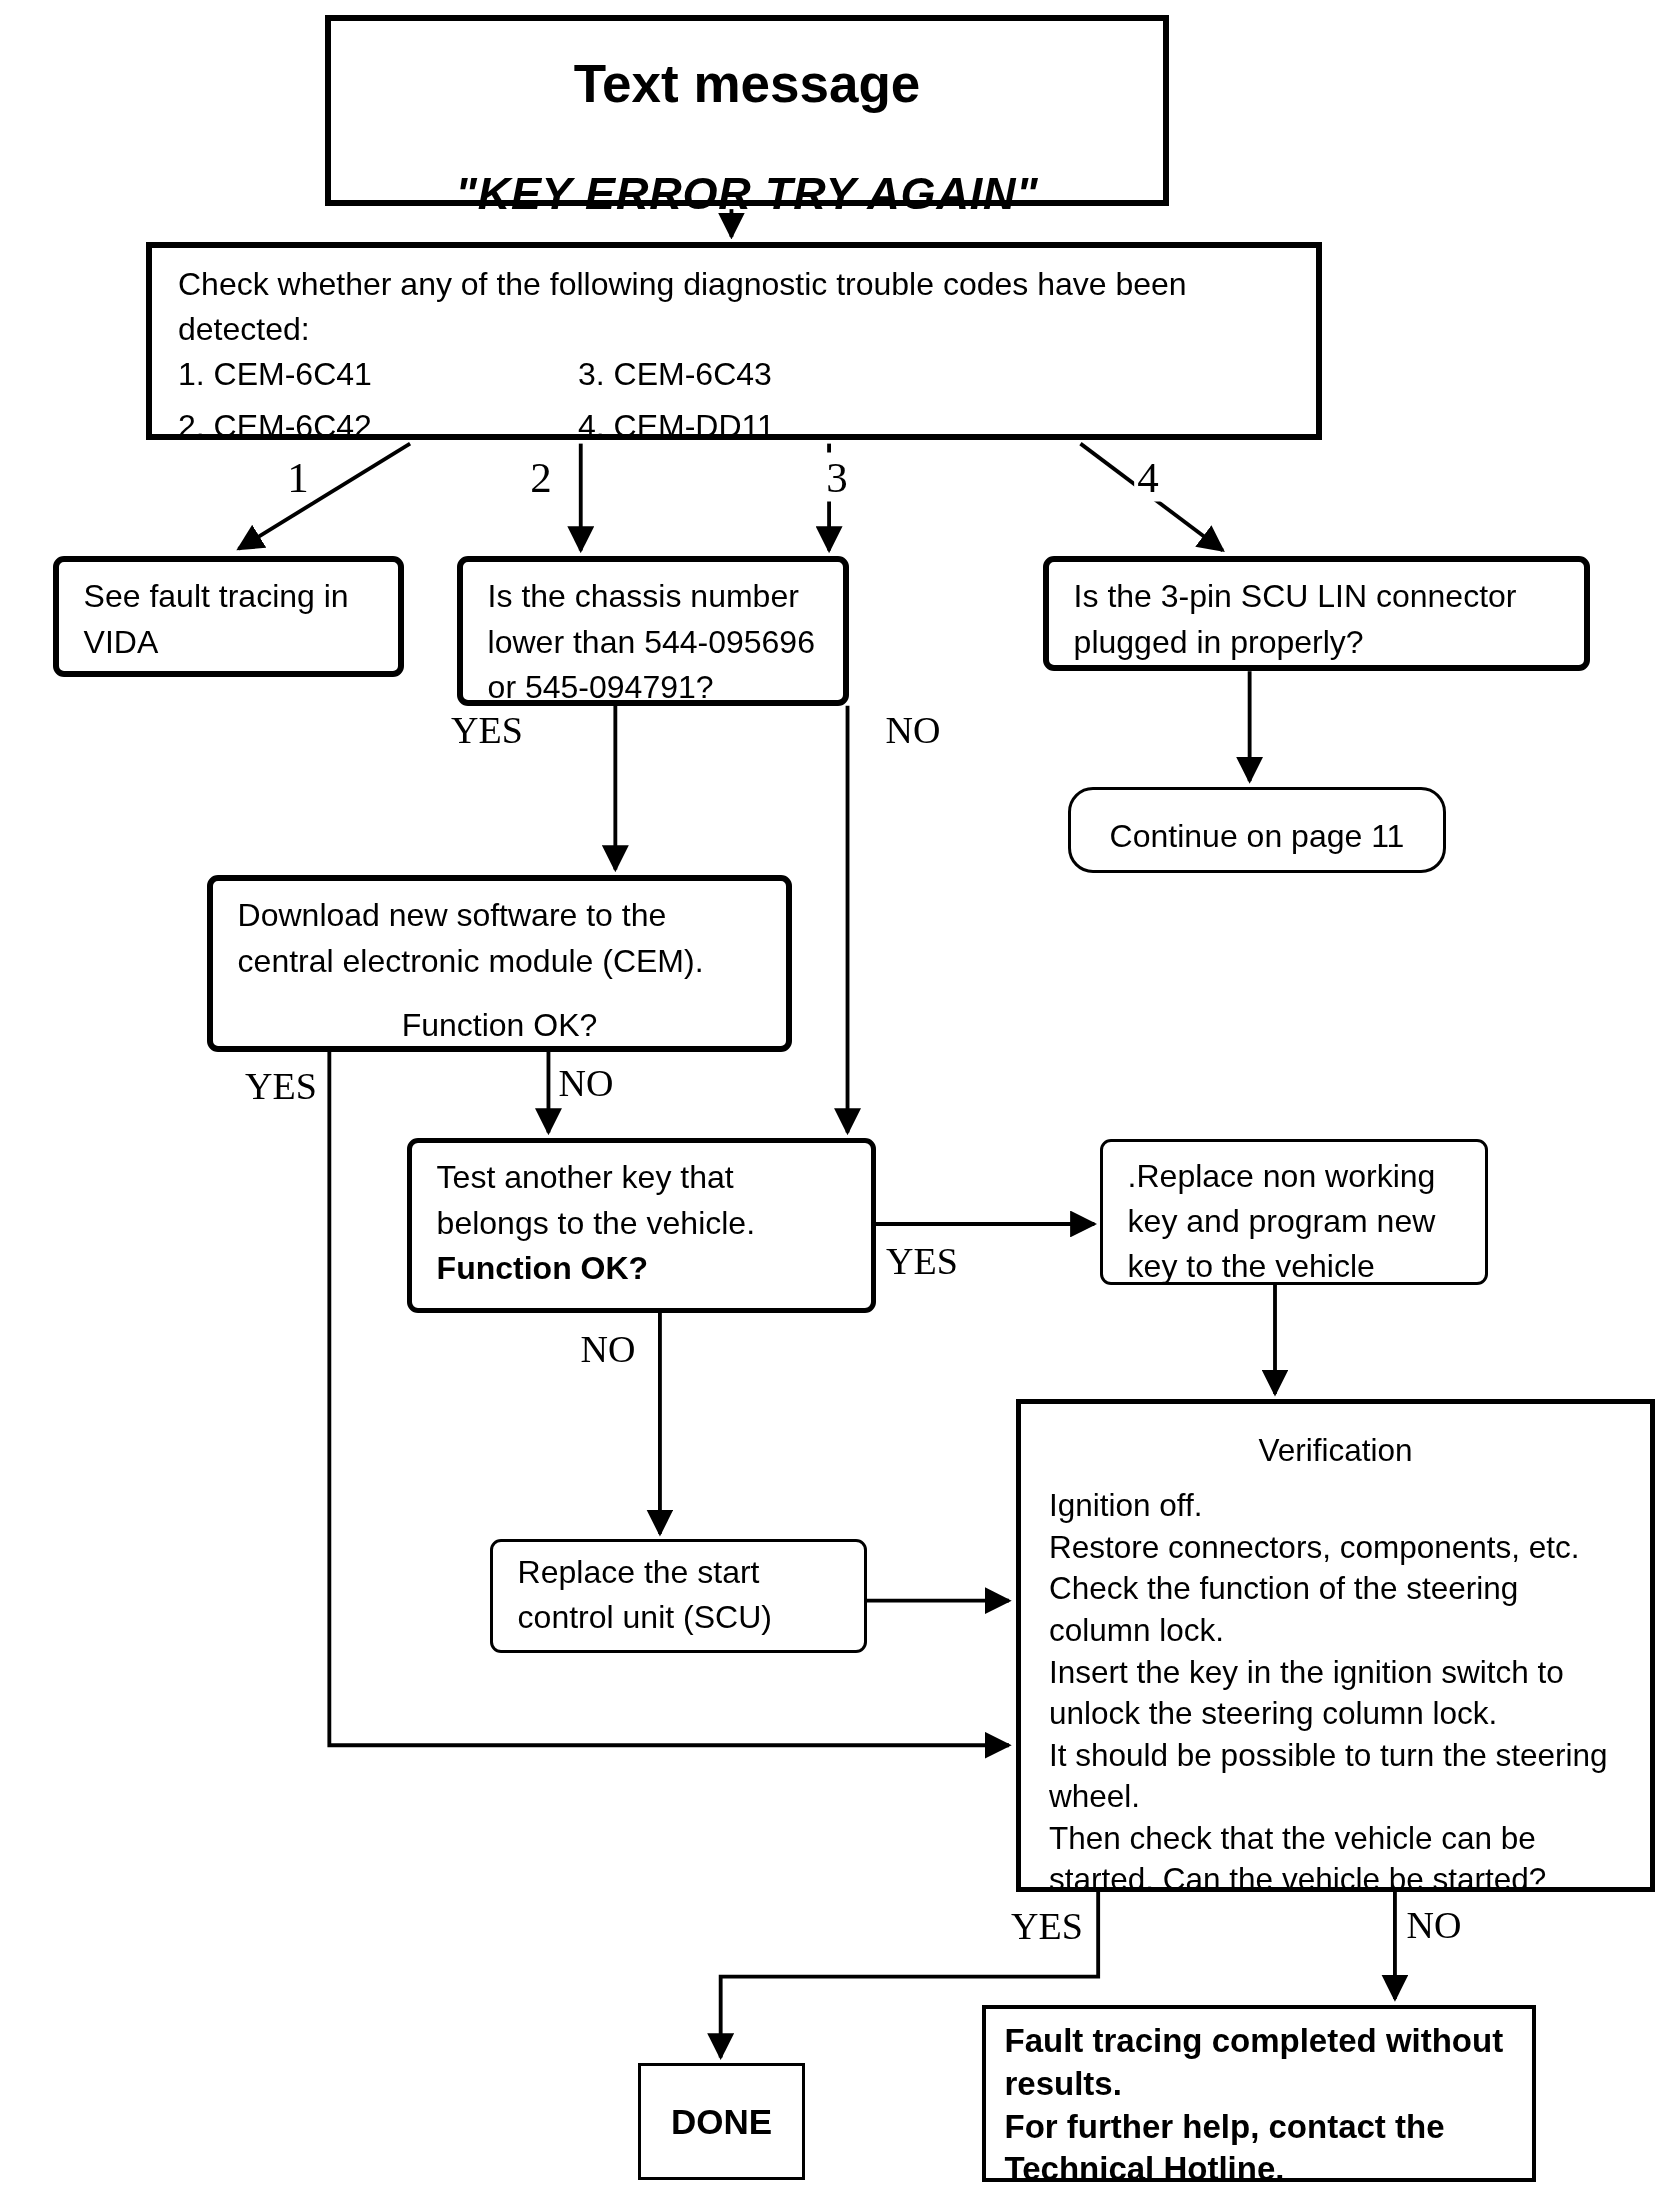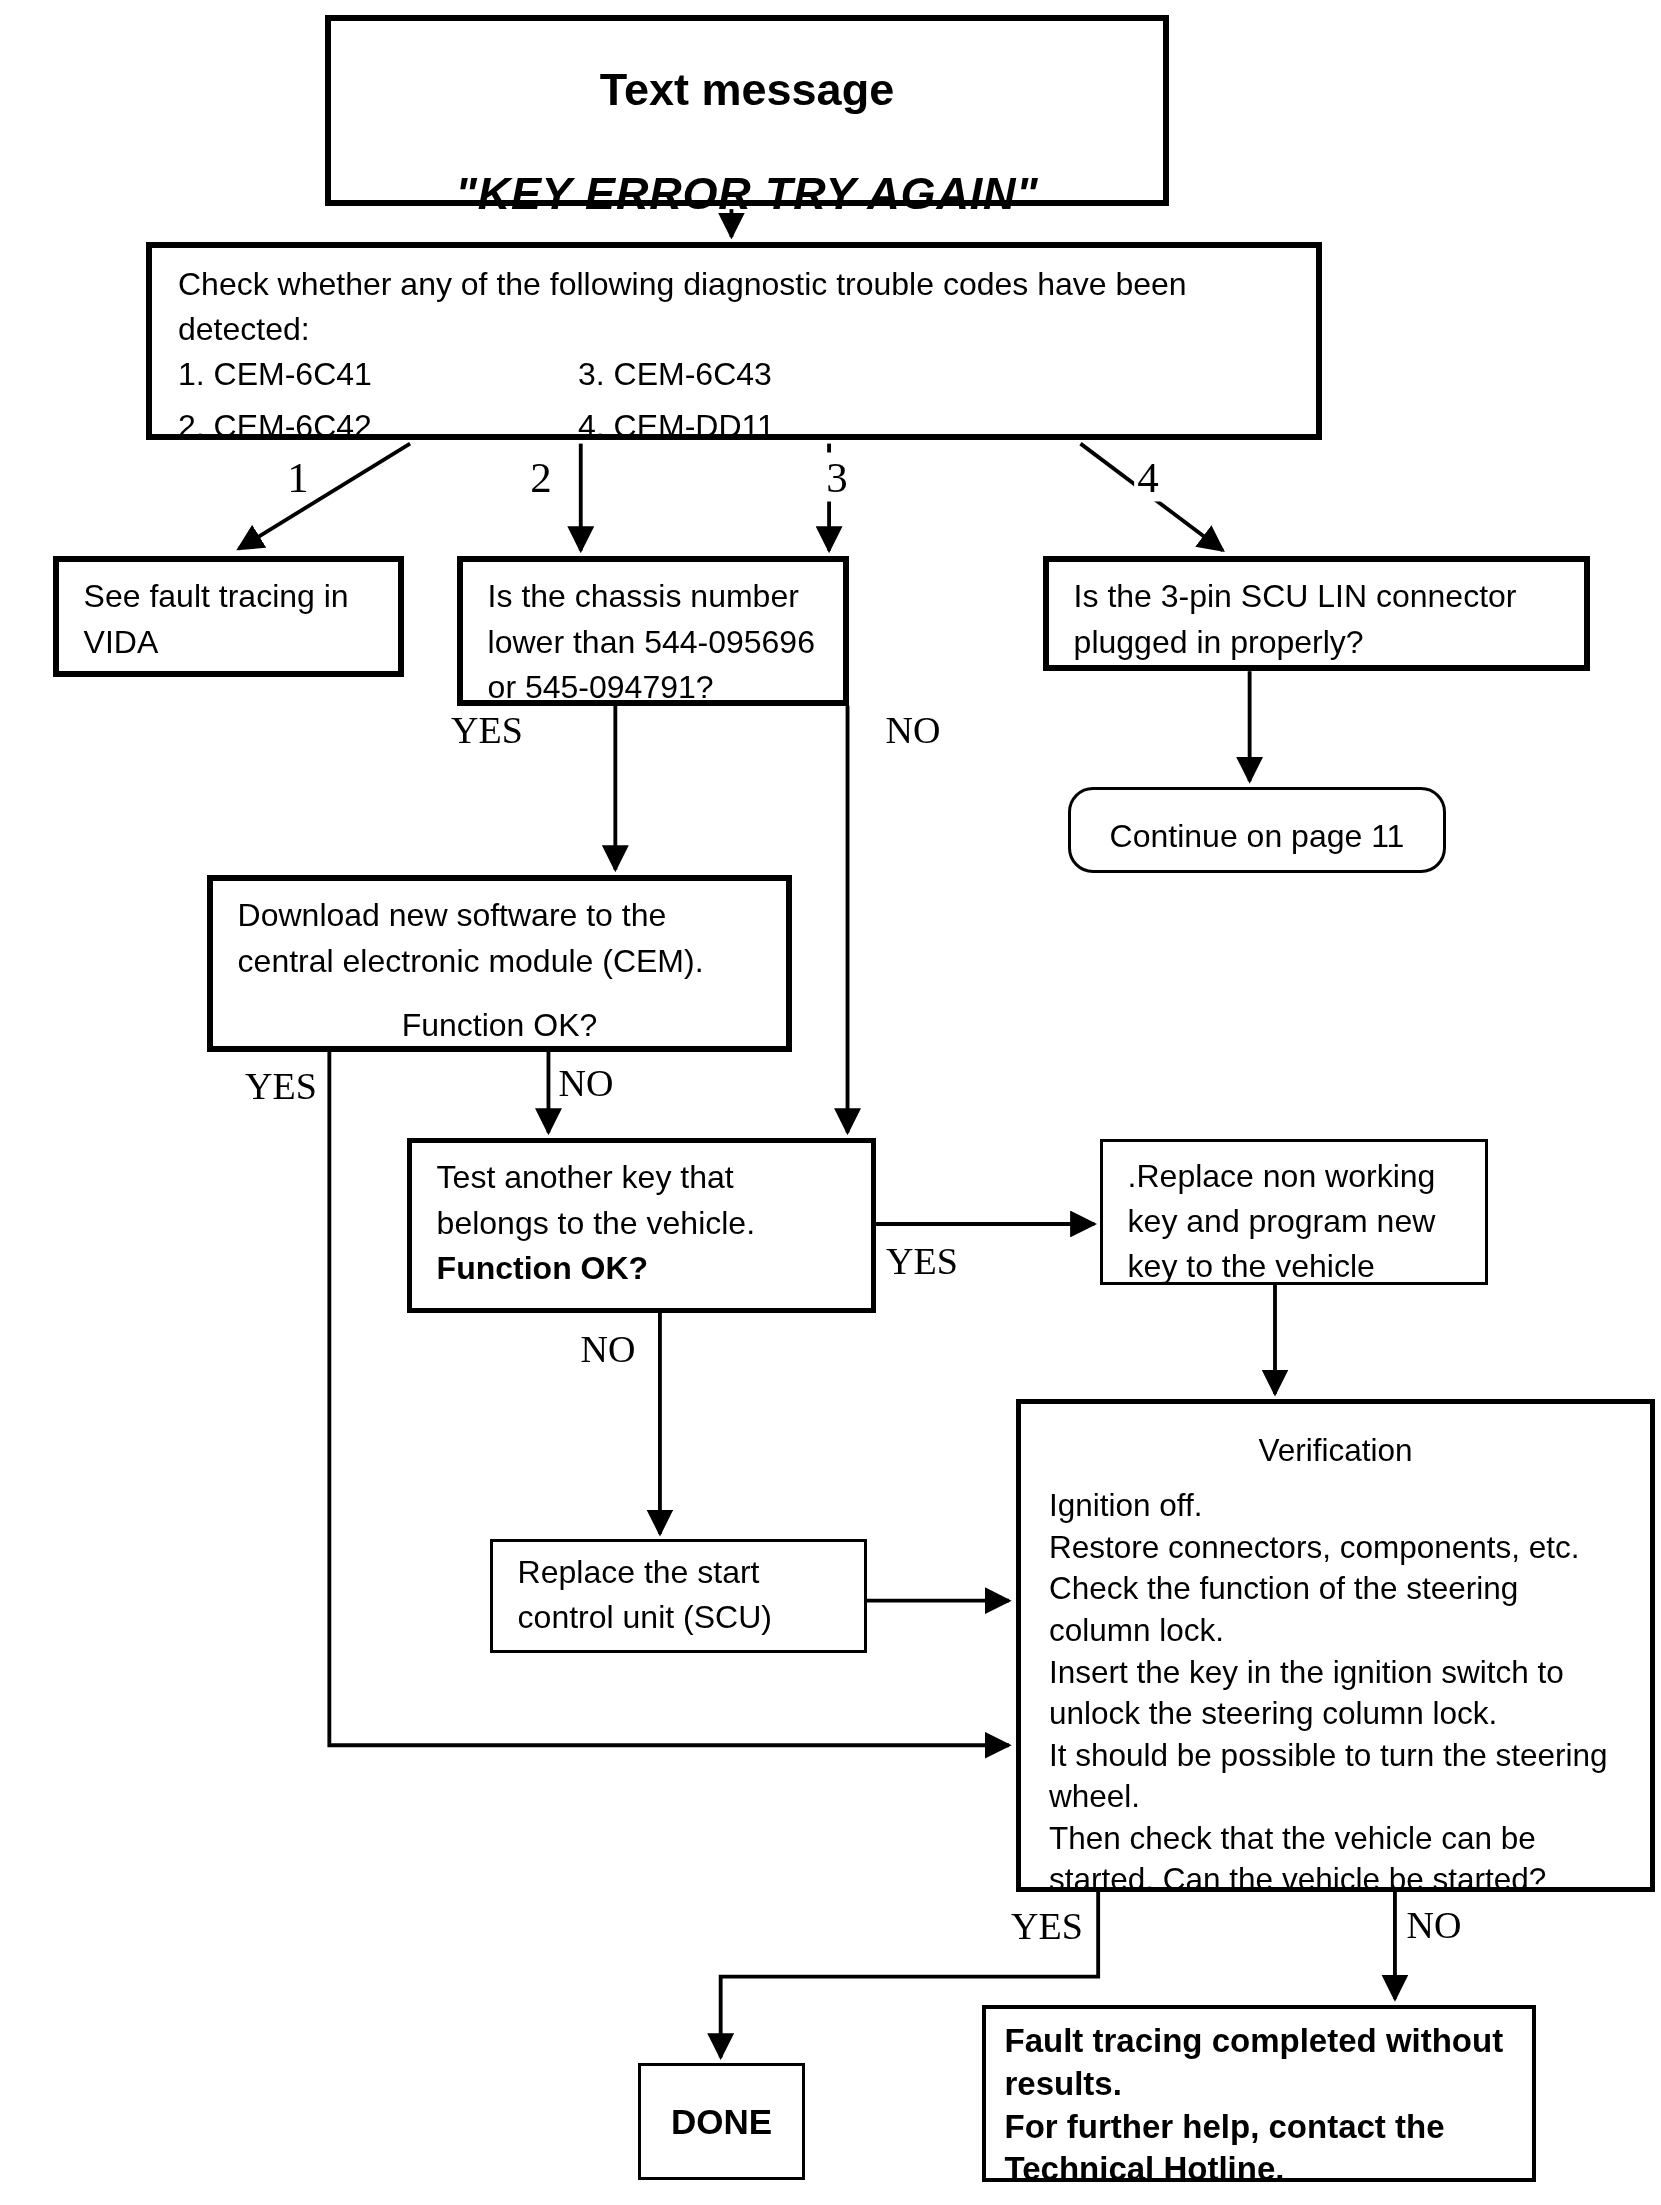--- a/index.html
+++ b/index.html
@@ -15,36 +15,36 @@
     position:absolute;
     background:#fff;
     border:5.4px solid #000;
     box-sizing:border-box;
     font-size:32px;
     line-height:1.42;
     color:#000;
   }
   .box.thin{border-width:3.8px;}
   .box.mid{border-width:4.6px;}
-  .pad{padding:12.3px 24.6px;}
+  .pad{padding:12.3px 24.6px;border-radius:11px;}
   svg.wires{position:absolute;left:0;top:0;z-index:1;}
   .box,.lbl{z-index:2;}
   .lbl{
     position:absolute;
     font-family:"Liberation Serif", serif;
     font-size:38px;
     transform:translate(-50%,-50%);
     white-space:nowrap;
     background:#fff;
     padding:0 3.1px;
   }
   .lbl.num{font-size:43px;}
   
   #title-box{text-align:center;border-width:6.2px;}
-  #title-box .h1{font-weight:bold;font-size:45px;margin-top:37px;}
+  #title-box .h1{font-weight:bold;font-size:53px;margin-top:25px;}
   #title-box .h2{font-weight:bold;font-style:italic;font-size:45px;margin-top:40px;letter-spacing:0.8px;}
   
   #dtc-box{border-width:6.2px;padding:14px 26px;line-height:1.40;}
   #dtc-codes{display:grid;grid-template-columns:400px auto;row-gap:8px;}
   
   .q-center{text-align:center;margin-top:18.5px;}
   .bold{font-weight:bold;}
   
   #verify-box{font-size:31.5px;line-height:1.32;padding:7.7px 28px;}
   #verify-title{text-align:center;margin:18px 0 14px 0;}

